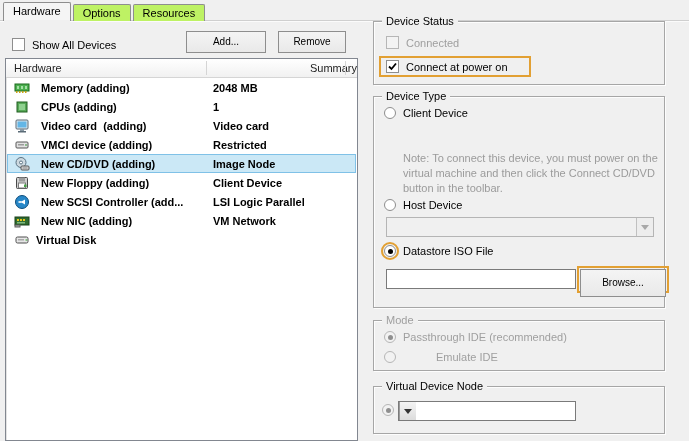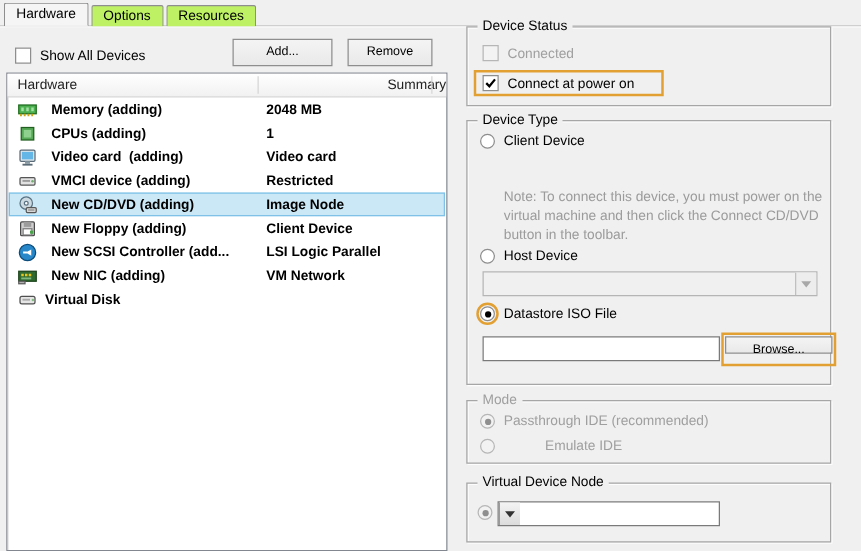--- a/index.html
+++ b/index.html
@@ -311,21 +311,21 @@
         <span class="radio">
             <span class="dot"></span>
           </span>
       </span>
       <span>Datastore ISO File</span>
     </div>
 
     <input class="txtinput" style="left: 12px; top: 172px; width: 190px;" value="">
 
     <div class="hl-box" style="left:203px; top:169px; width:92px; height:27px;"></div>
-    <button class="btn" style="position:absolute; left:206px; top:172px; width:86px; height:14px;">Browse...</button>
+    <button class="btn" style="position:absolute; left:206px; top:172px; width:86px; height:28px;">Browse...</button>
   </div>
 
   <div class="group g-mode disabled">
     <span class="legend">Mode</span>
 
     <div class="ctl-line" style="left:10px; top:10px;">
       <span class="radio disabled">
           <span class="dot"></span>
         </span>
       <span class="gray">Passthrough IDE (recommended)</span>

